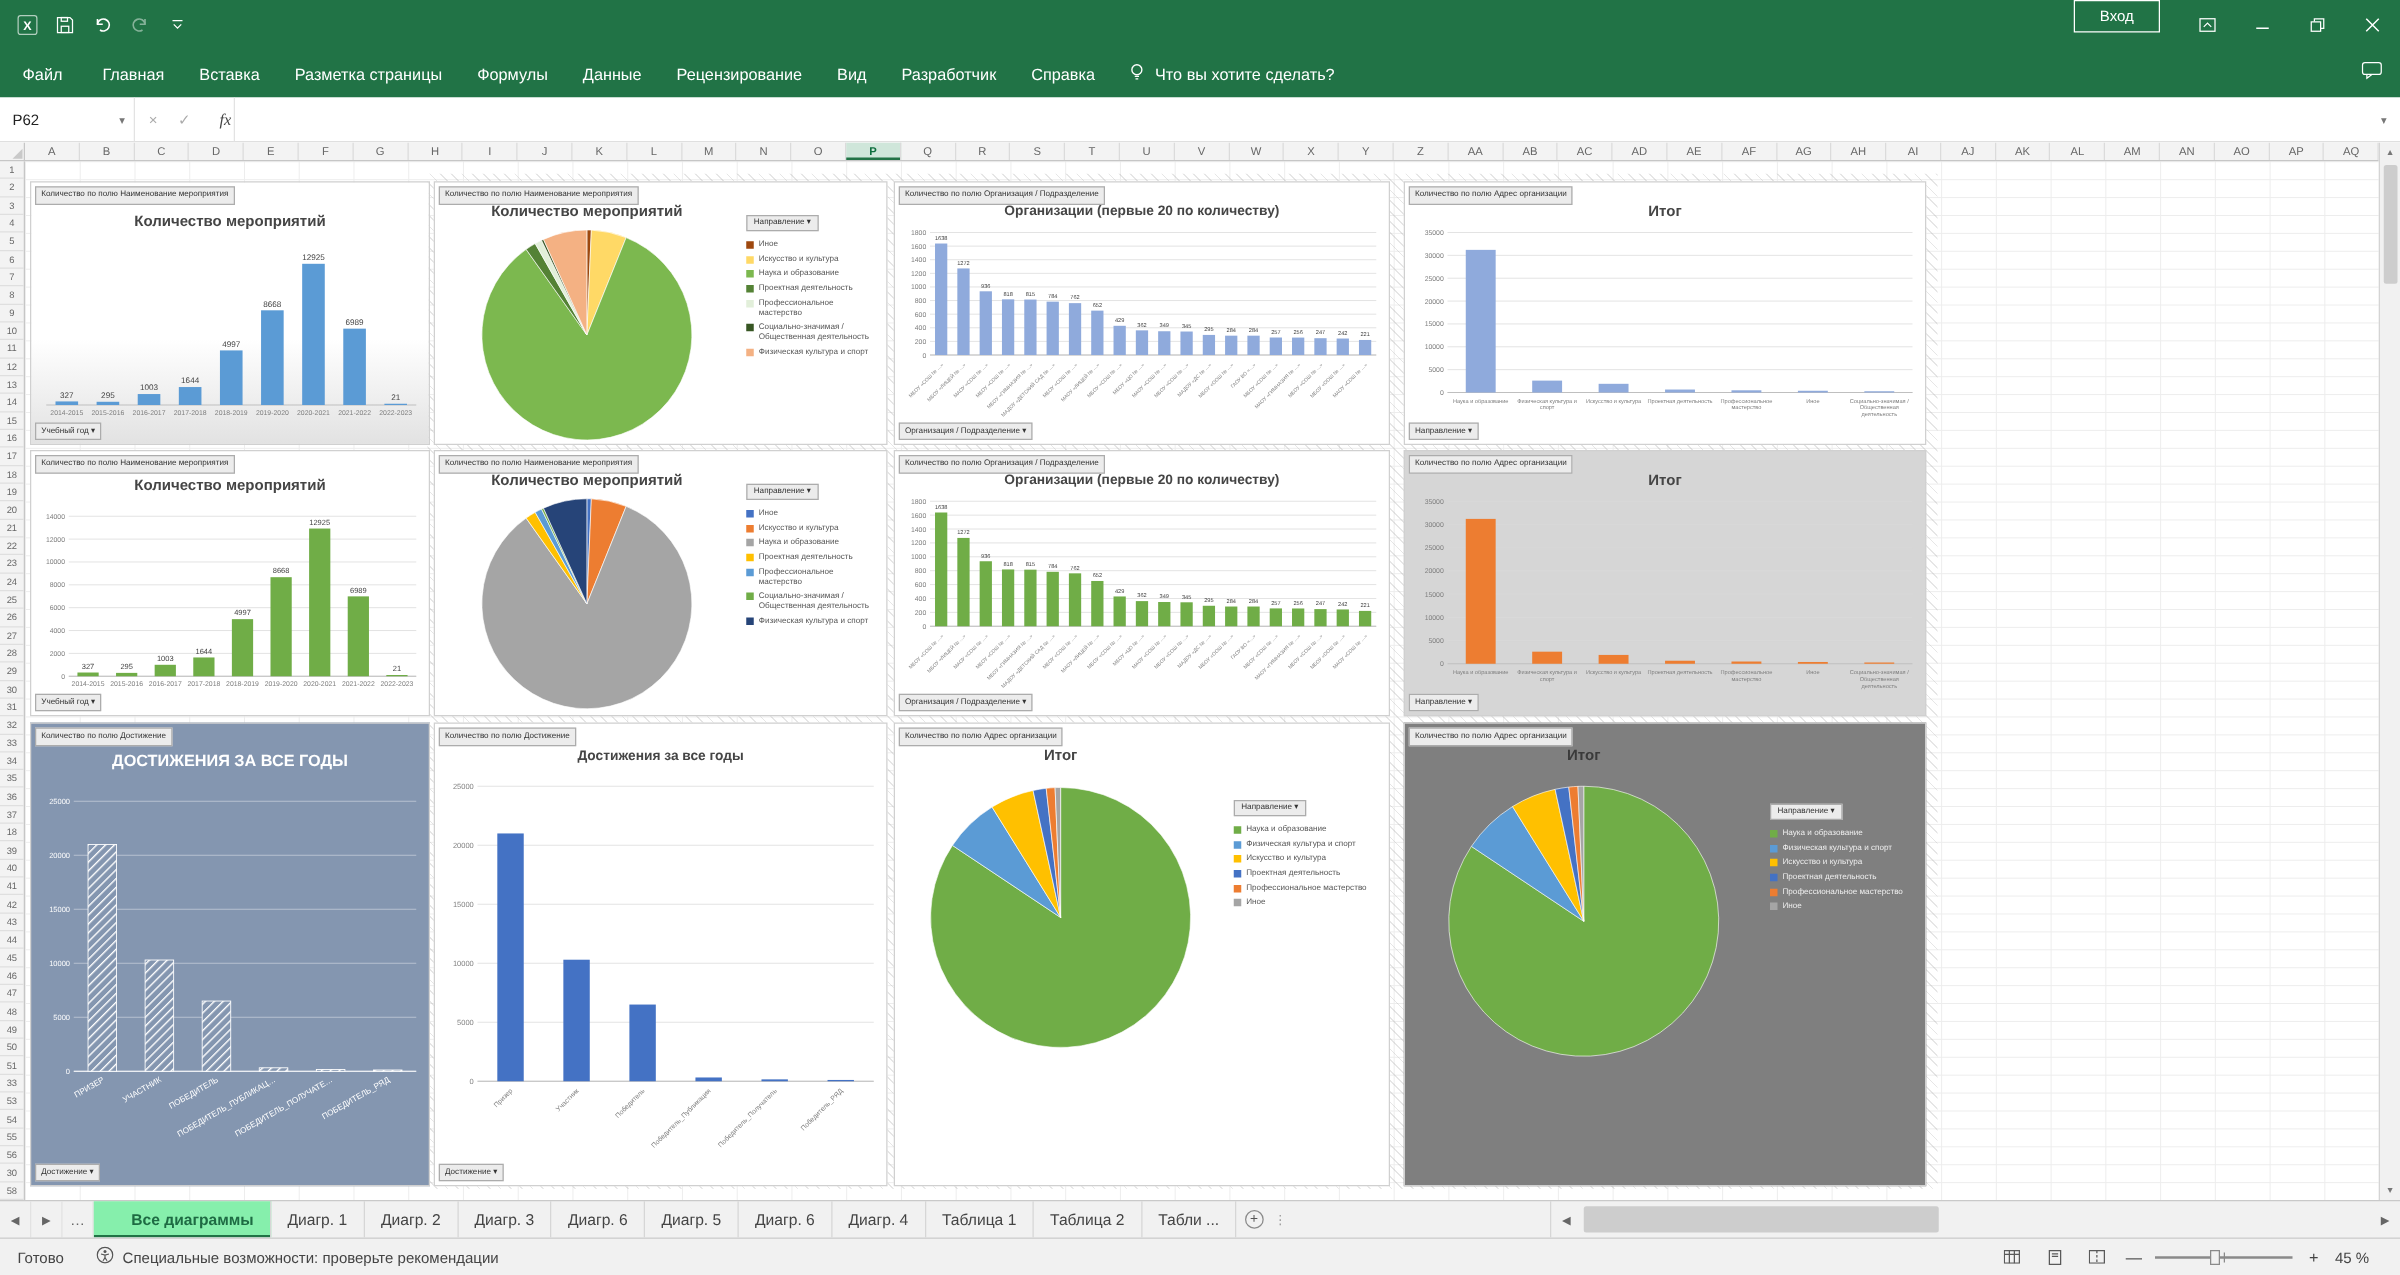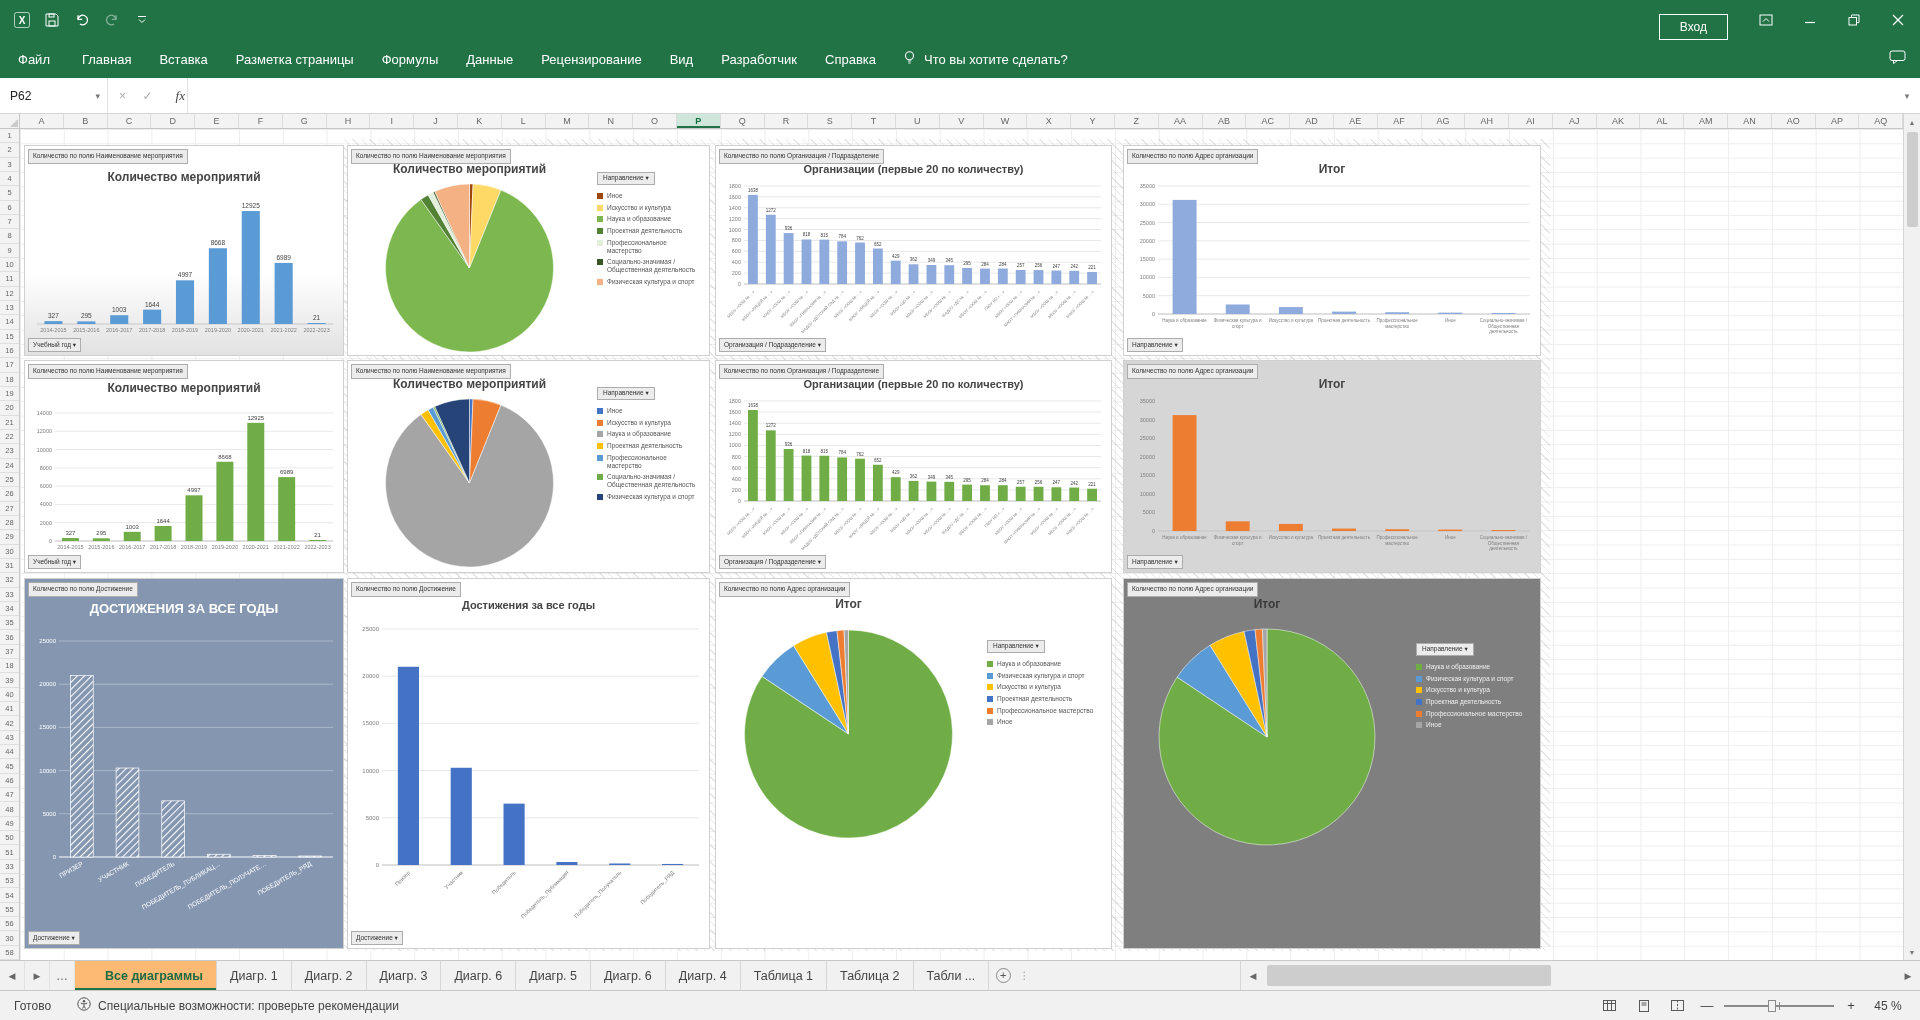--- a/index.html
+++ b/index.html
@@ -6,21 +6,21 @@
 html,body{width:1920px;height:1020px;overflow:hidden;}
 body{font-family:"Liberation Sans",sans-serif;background:#fff;-webkit-font-smoothing:antialiased;}
 .app{width:1920px;height:1020px;display:flex;flex-direction:column;}
 
 
 .titlebar{flex:0 0 40px;background:#217346;display:flex;align-items:center;color:#fff;position:relative;}
 .qat{display:flex;align-items:center;gap:2px;padding-left:8px;z-index:2;}
 .qbtn{width:28px;height:28px;display:flex;align-items:center;justify-content:center;}
 .qbtn.dim{opacity:.45;}
 .title-text{position:absolute;left:0;right:0;text-align:center;font-size:13px;color:#fff;}
-.tb-right{margin-left:auto;display:flex;align-items:flex-end;height:100%;z-index:2;padding-left:31px;}
+.tb-right{margin-left:auto;display:flex;align-items:flex-start;height:100%;z-index:2;padding-left:31px;}
 .signin{border:1px solid #fff;padding:5px 20px;font-size:12px;margin-right:16px;cursor:default;}
 .winbtn{width:44px;height:40px;display:flex;align-items:center;justify-content:center;}
 
 
 .ribbon{flex:0 0 38px;background:#217346;display:flex;align-items:center;color:#fff;}
 .rtabs{display:flex;align-items:stretch;height:100%;}
 .rtab{padding:0 14px;font-size:13px;display:flex;align-items:center;white-space:nowrap;}
 .rtab.file{padding:0 18px;}
 .tellme{display:flex;align-items:center;gap:7px;font-size:13px;padding:0 12px;}
 .ribbon-right{margin-left:auto;padding-right:14px;display:flex;align-items:center;}
@@ -65,40 +65,40 @@
 .leg-entry{display:flex;align-items:flex-start;margin:3.5px 0;}
 .leg-sq{width:6px;height:6px;margin:1px 4px 0 0;flex:0 0 6px;}
 .leg-label{font-size:6.5px;color:#555;line-height:1.25;}
 
 
 .tabsbar{flex:0 0 30px;background:#F1F1F1;border-top:1px solid #C9C9C9;display:flex;align-items:stretch;font-size:12.5px;color:#444;}
 .tnav{width:25px;display:flex;align-items:center;justify-content:center;color:#666;font-size:9px;border-right:1px solid #E2E2E2;}
 .tnav.dots{font-size:12px;}
 .stabs{display:flex;align-items:stretch;}
 .stab{padding:0 13px;display:flex;align-items:center;border-right:1px solid #D6D6D6;white-space:nowrap;}
-.stab.active{background:#fdba74;color:#1E6B43;font-weight:bold;box-shadow:inset 0 -2px 0 #217346;padding-left:30px;}
+.stab.active{background:#86efac;color:#1E6B43;font-weight:bold;box-shadow:inset 0 -2px 0 #217346;padding-left:30px;}
 .addsheet{width:28px;display:flex;align-items:center;justify-content:center;color:#555;}
 .addsheet span{width:15px;height:15px;border:1px solid #8a8a8a;border-radius:50%;font-size:11px;line-height:13px;text-align:center;}
 .tsplit{width:14px;display:flex;align-items:center;justify-content:center;color:#999;font-size:10px;}
 .hscroll{margin-left:auto;display:flex;align-items:stretch;width:680px;border-left:1px solid #D6D6D6;}
 .hs-arr{width:24px;display:flex;align-items:center;justify-content:center;color:#666;font-size:9px;}
 .hs-track{flex:1;position:relative;}
 .hs-thumb{position:absolute;left:2px;top:4px;height:21px;width:45%;background:#CDCDCD;border-radius:2px;}
 
 
 .statusbar{flex:0 0 30px;background:#F1F1F1;border-top:1px solid #C9C9C9;display:flex;align-items:center;font-size:12px;color:#444;}
 .sb-mode{padding:0 16px 0 14px;}
 .sb-acc{display:flex;align-items:center;gap:7px;padding:0 10px;}
 .sb-right{margin-left:auto;display:flex;align-items:center;gap:9px;padding-right:12px;}
 .viewbtn{width:25px;height:22px;display:flex;align-items:center;justify-content:center;}
 .zoombtn{width:16px;text-align:center;color:#444;font-size:13px;}
 .zoom-track{width:110px;height:2px;background:#8A8A8A;position:relative;}
 .zoom-notch{position:absolute;left:50%;top:-3px;width:1px;height:8px;background:#8A8A8A;}
 .zoom-thumb{position:absolute;left:40%;top:-5px;width:8px;height:12px;background:#F1F1F1;border:1px solid #8A8A8A;}
-.zoom-label{min-width:40px;text-align:center;}
+.zoom-label{min-width:40px;text-align:left;}
 </style>
 </head>
 <body>
 
 <div class="app">
 
   <div class="titlebar">
     <div class="qat">
       <span class="qbtn">
         <svg width="18" height="18">

